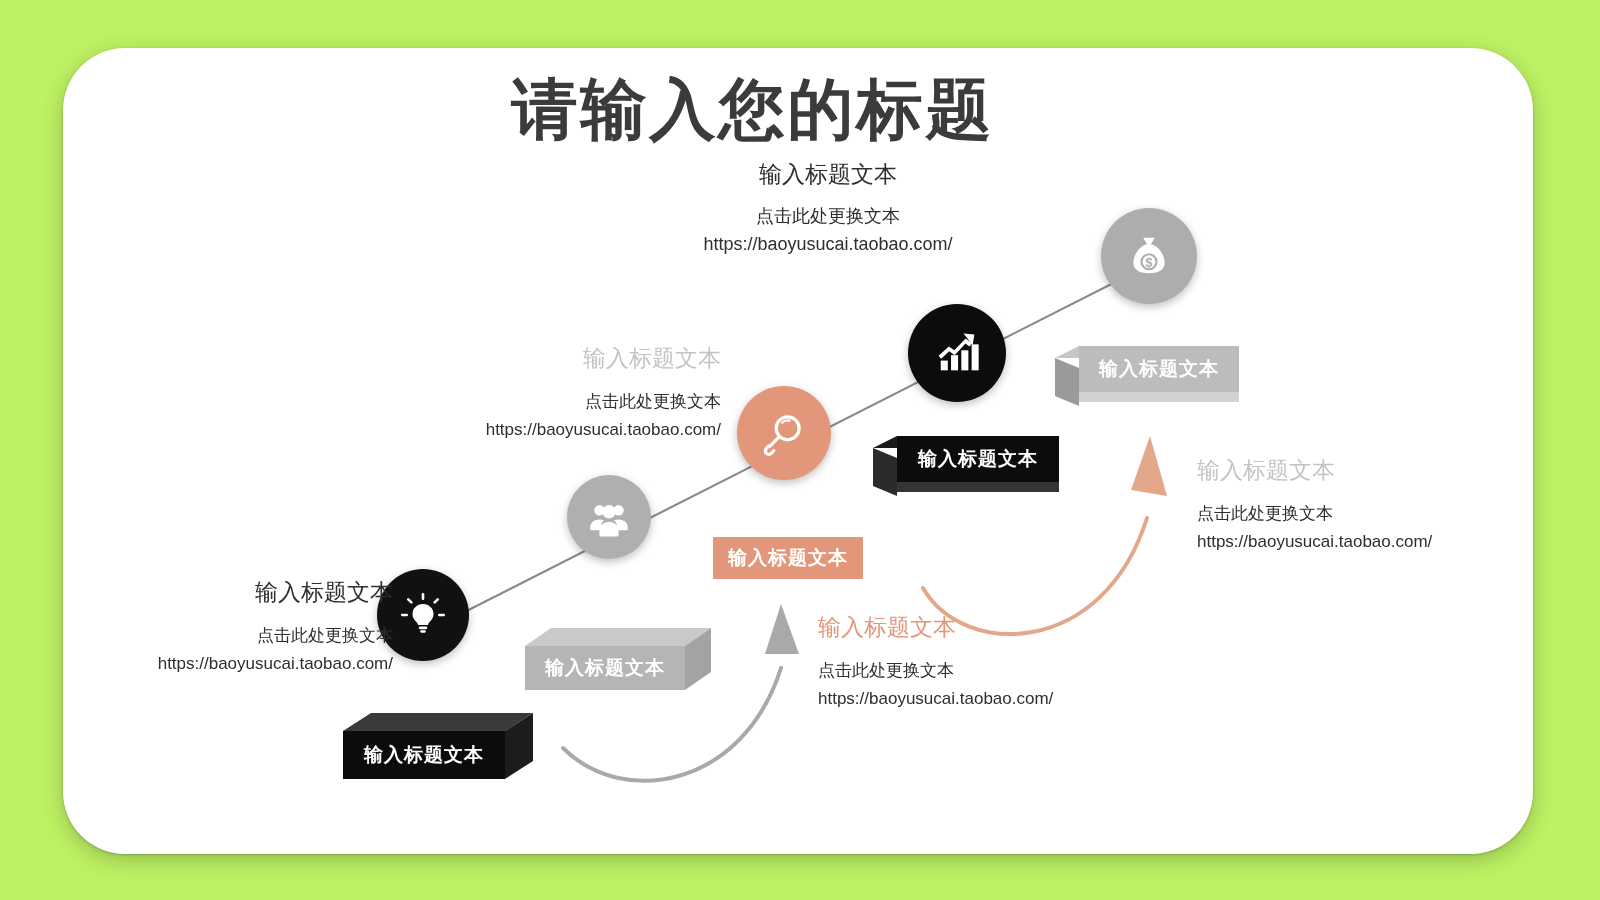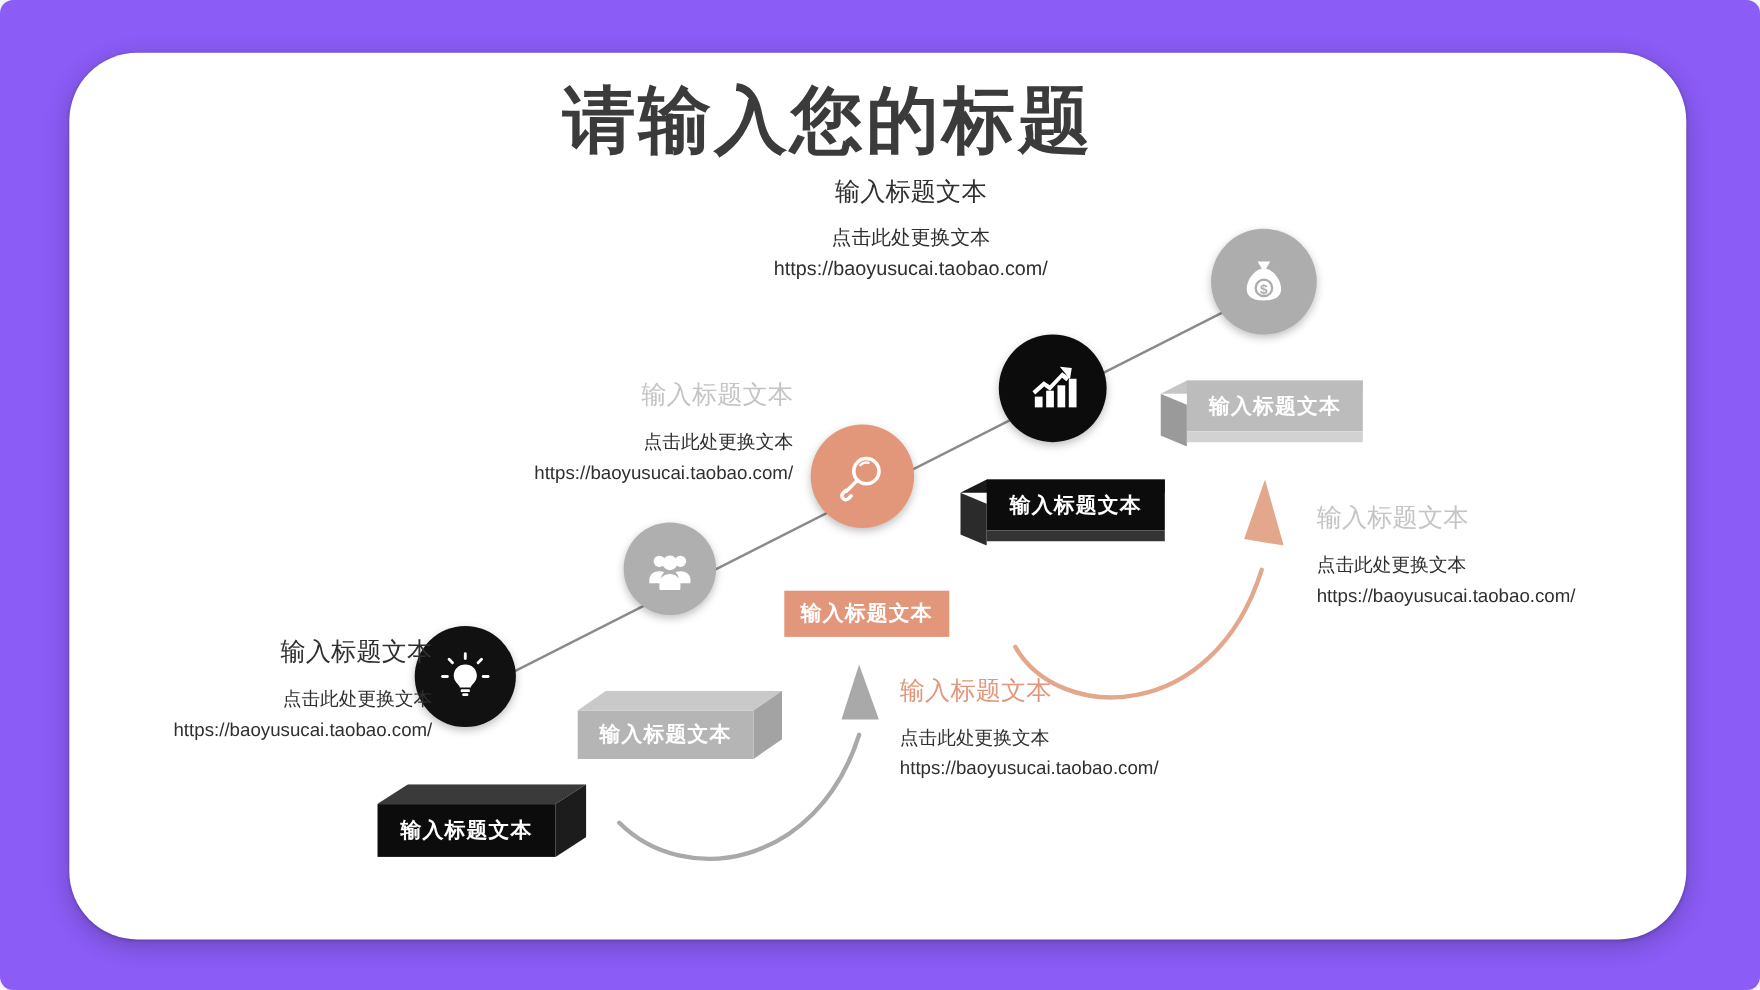--- a/index.html
+++ b/index.html
@@ -11,22 +11,21 @@
     width: 1600px;
     height: 900px;
     overflow: hidden;
     font-family: "Liberation Sans", "DejaVu Sans", sans-serif;
   }
 
   #slide-root {
     position: relative;
     width: 1600px;
     height: 900px;
-    background: #8b5cf6;
-    border-radius: 12px;
+    background: #bef264;
   }
 
   
   #slide-card {
     position: absolute;
     left: 63px;
     top: 48px;
     width: 1470px;
     height: 806px;
     background: #ffffff;

